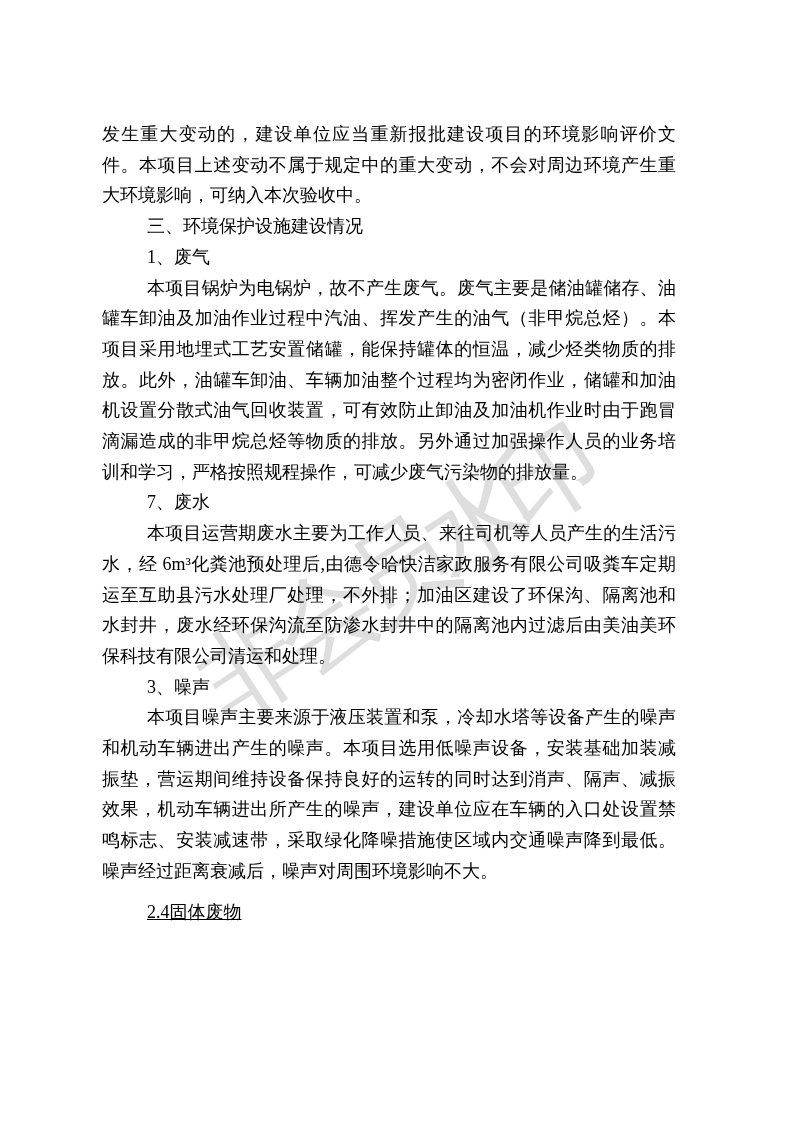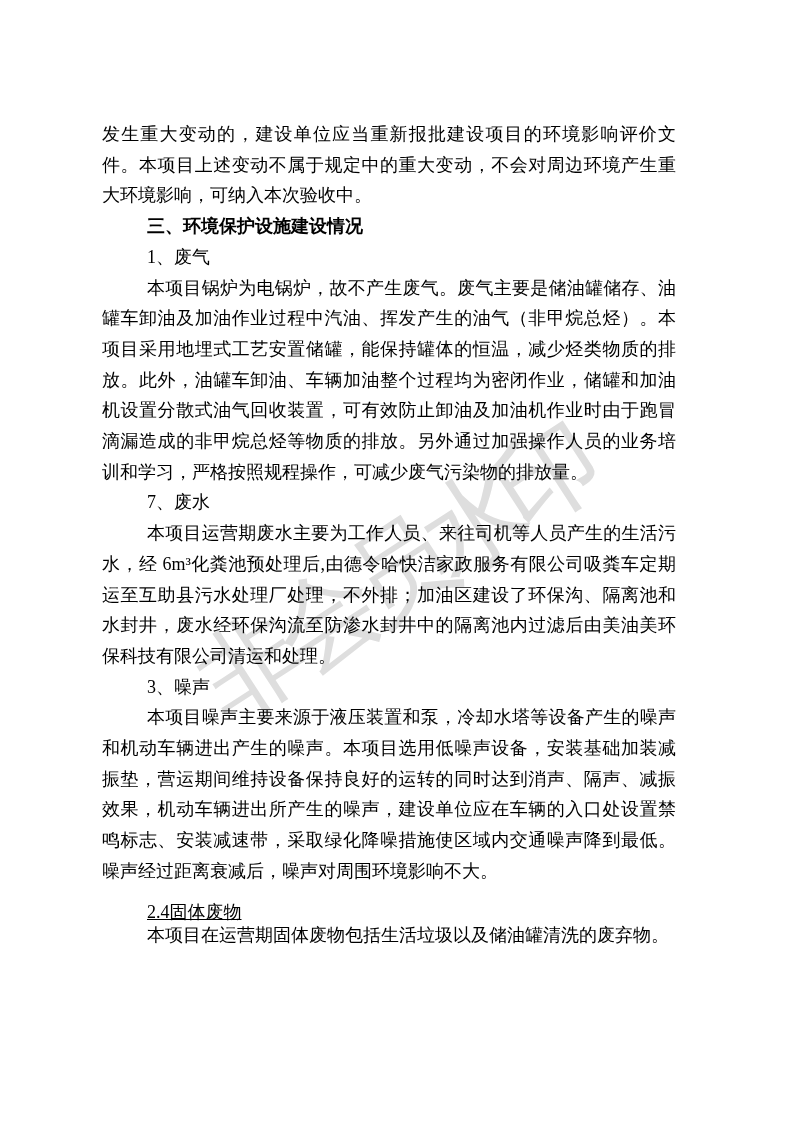--- a/index.html
+++ b/index.html
@@ -40,21 +40,21 @@
     font-size: 18px;
     line-height: 30.7px;
     text-align: justify;
     margin-top: 24px;
   }
   .content p {
     margin: 0;
     text-indent: 2.5em;
   }
   p.continuation { text-indent: 0; }
-  p.heading { font-weight: bold; }
+  p.heading { font-weight: normal; }
   p.solid-title { margin-top: 12px; line-height: 27px; text-decoration: underline; }
   p.solid-intro { margin-top: -4px; line-height: 27px; }
   p.solid-calc  { margin-top: 5px; }
 </style>
 </head>
 <body>
 
 <div class="page">
 
   <div class="watermark" style="color: rgb(222, 222, 222); transform: translate(-50%, -50%) rotate(-33deg);">非会员水印</div>
@@ -62,16 +62,15 @@
   <div class="content">
     <p class="continuation">发生重大变动的，建设单位应当重新报批建设项目的环境影响评价文件。本项目上述变动不属于规定中的重大变动，不会对周边环境产生重大环境影响，可纳入本次验收中。</p>
     <p class="heading">三、环境保护设施建设情况</p>
     <p>1、废气</p>
     <p>本项目锅炉为电锅炉，故不产生废气。废气主要是储油罐储存、油罐车卸油及加油作业过程中汽油、挥发产生的油气（非甲烷总烃）。本项目采用地埋式工艺安置储罐，能保持罐体的恒温，减少烃类物质的排放。此外，油罐车卸油、车辆加油整个过程均为密闭作业，储罐和加油机设置分散式油气回收装置，可有效防止卸油及加油机作业时由于跑冒滴漏造成的非甲烷总烃等物质的排放。另外通过加强操作人员的业务培训和学习，严格按照规程操作，可减少废气污染物的排放量。</p>
     <p>7、废水</p>
     <p>本项目运营期废水主要为工作人员、来往司机等人员产生的生活污水，经 6m³化粪池预处理后,由德令哈快洁家政服务有限公司吸粪车定期运至互助县污水处理厂处理，不外排；加油区建设了环保沟、隔离池和水封井，废水经环保沟流至防渗水封井中的隔离池内过滤后由美油美环保科技有限公司清运和处理。</p>
     <p>3、噪声</p>
     <p>本项目噪声主要来源于液压装置和泵，冷却水塔等设备产生的噪声和机动车辆进出产生的噪声。本项目选用低噪声设备，安装基础加装减振垫，营运期间维持设备保持良好的运转的同时达到消声、隔声、减振效果，机动车辆进出所产生的噪声，建设单位应在车辆的入口处设置禁鸣标志、安装减速带，采取绿化降噪措施使区域内交通噪声降到最低。噪声经过距离衰减后，噪声对周围环境影响不大。</p>
     <p class="solid-title">2.4固体废物</p>
-    <p class="solid-intro">本项目在运营期固体废物包括生活垃圾以及储油罐清洗的废弃物。</p>
   </div>
 
 </div>
 
 </body></html>

